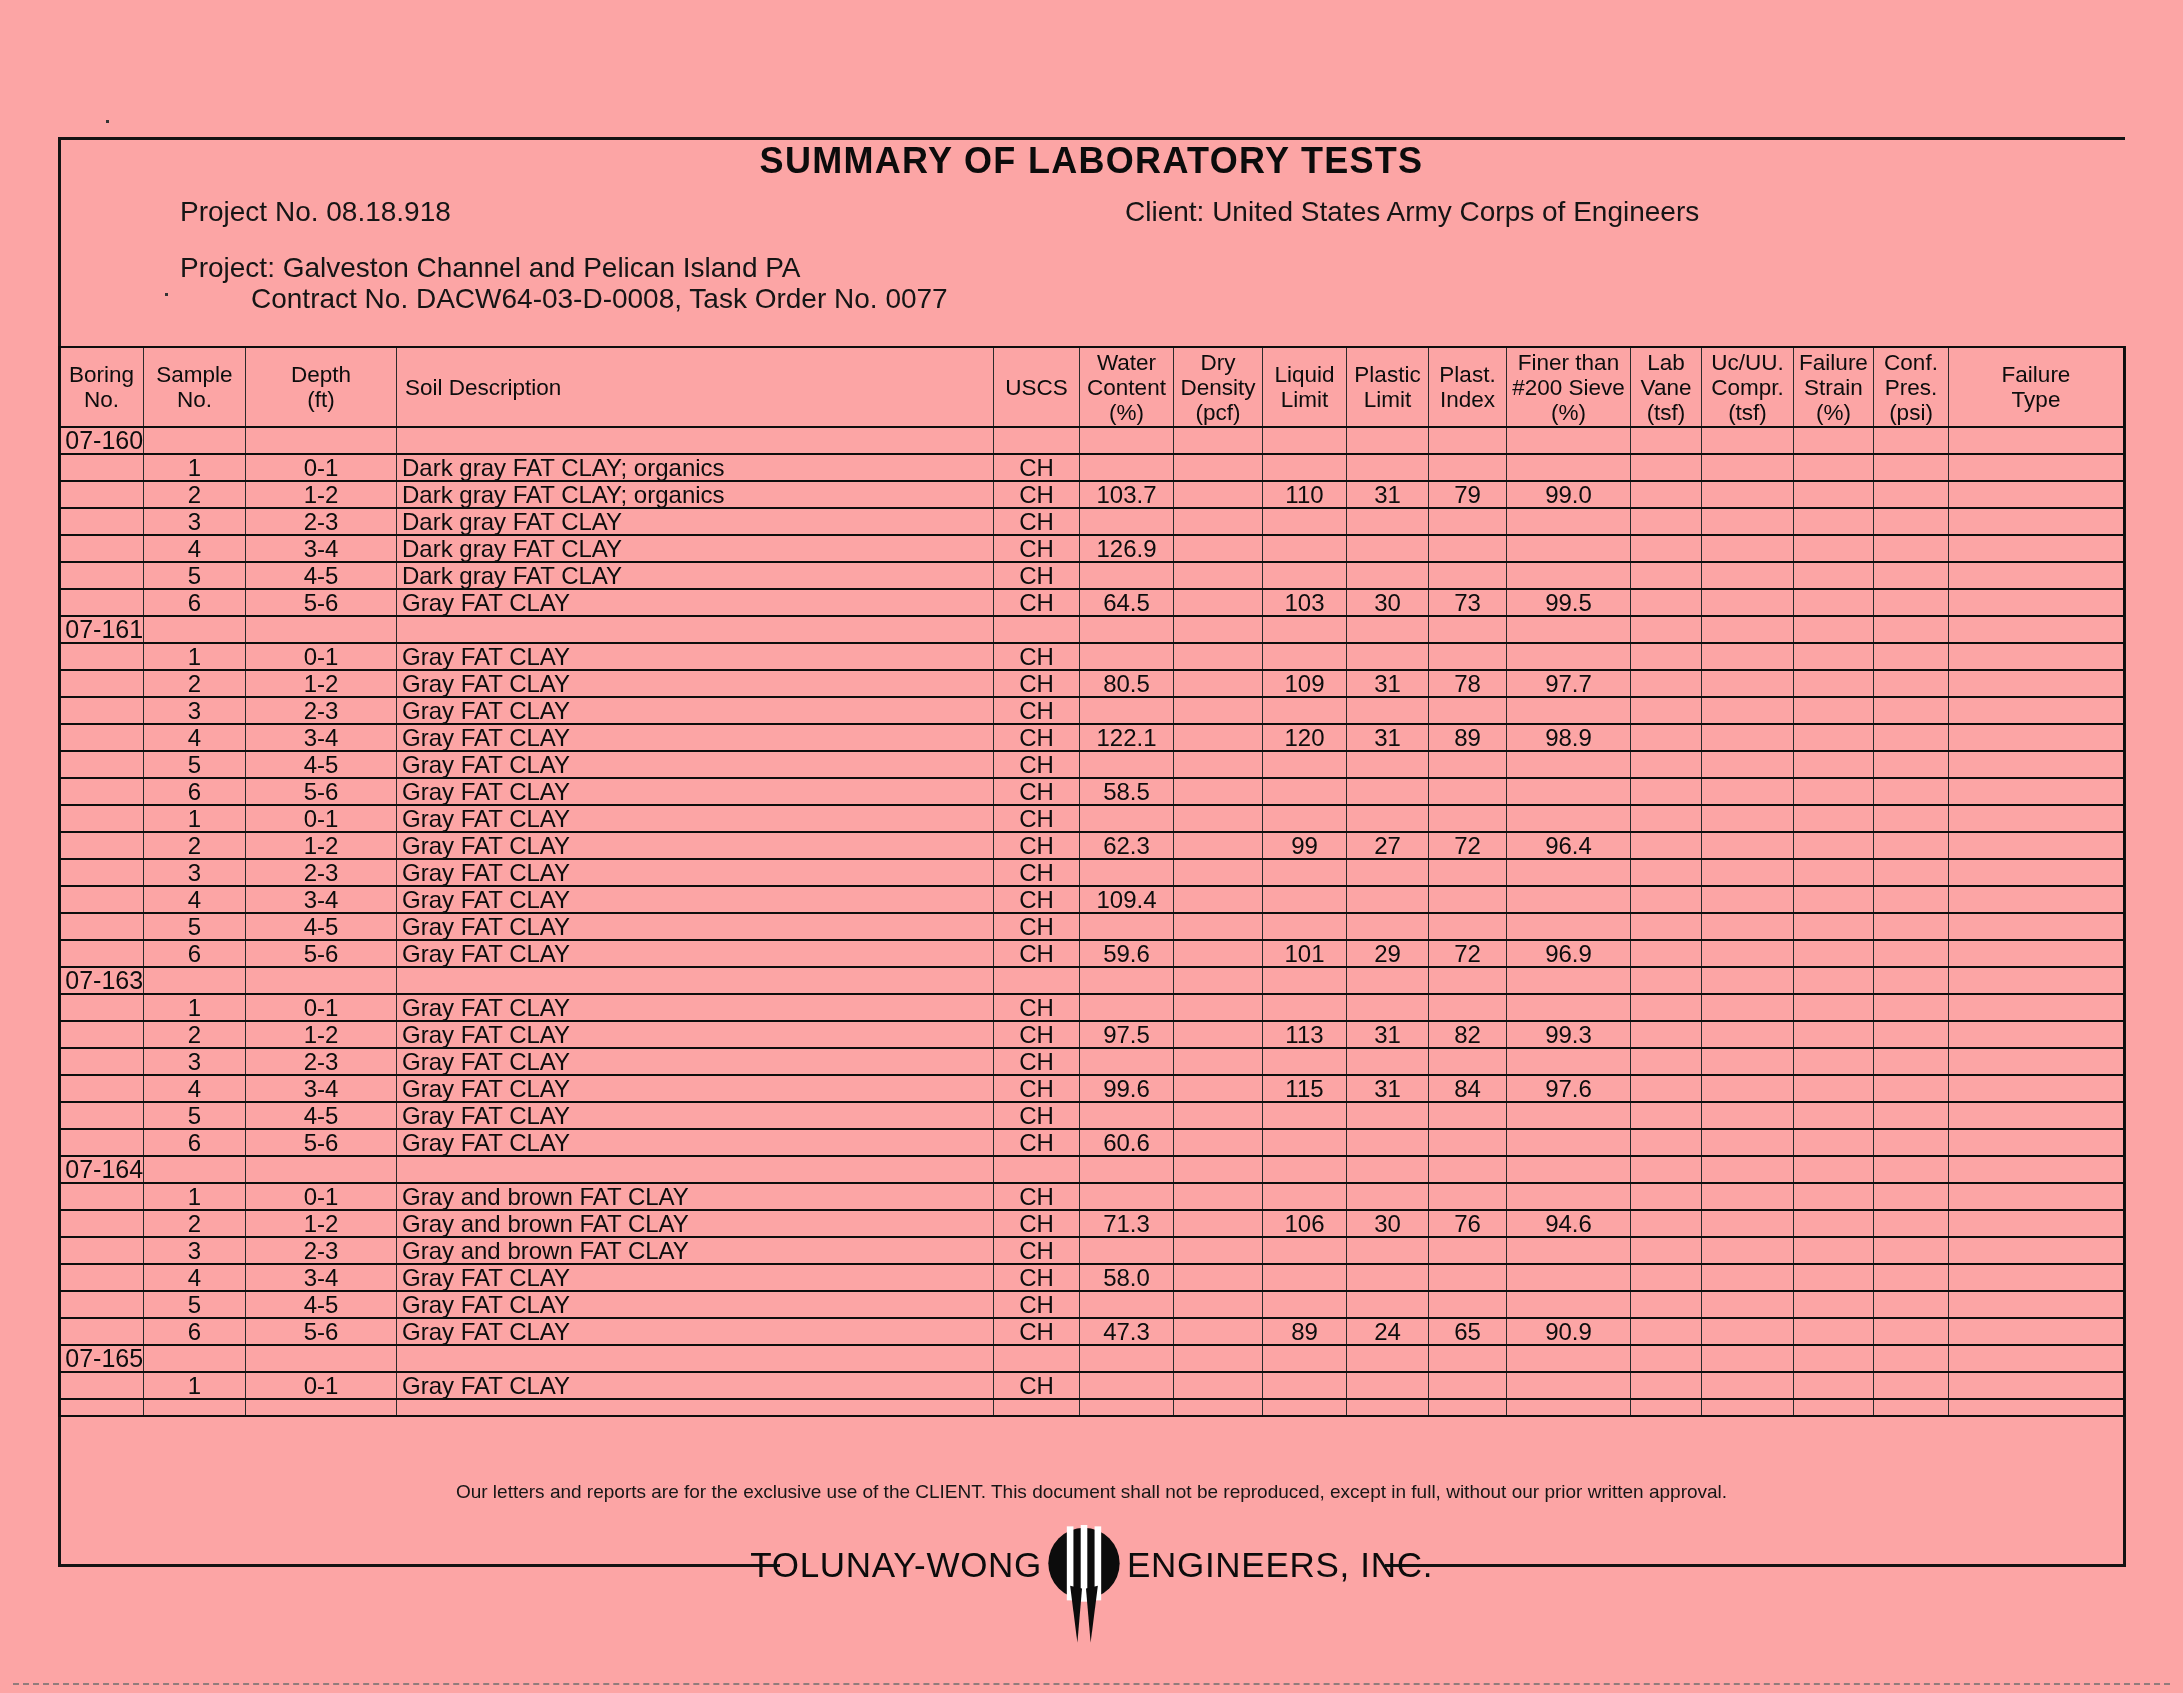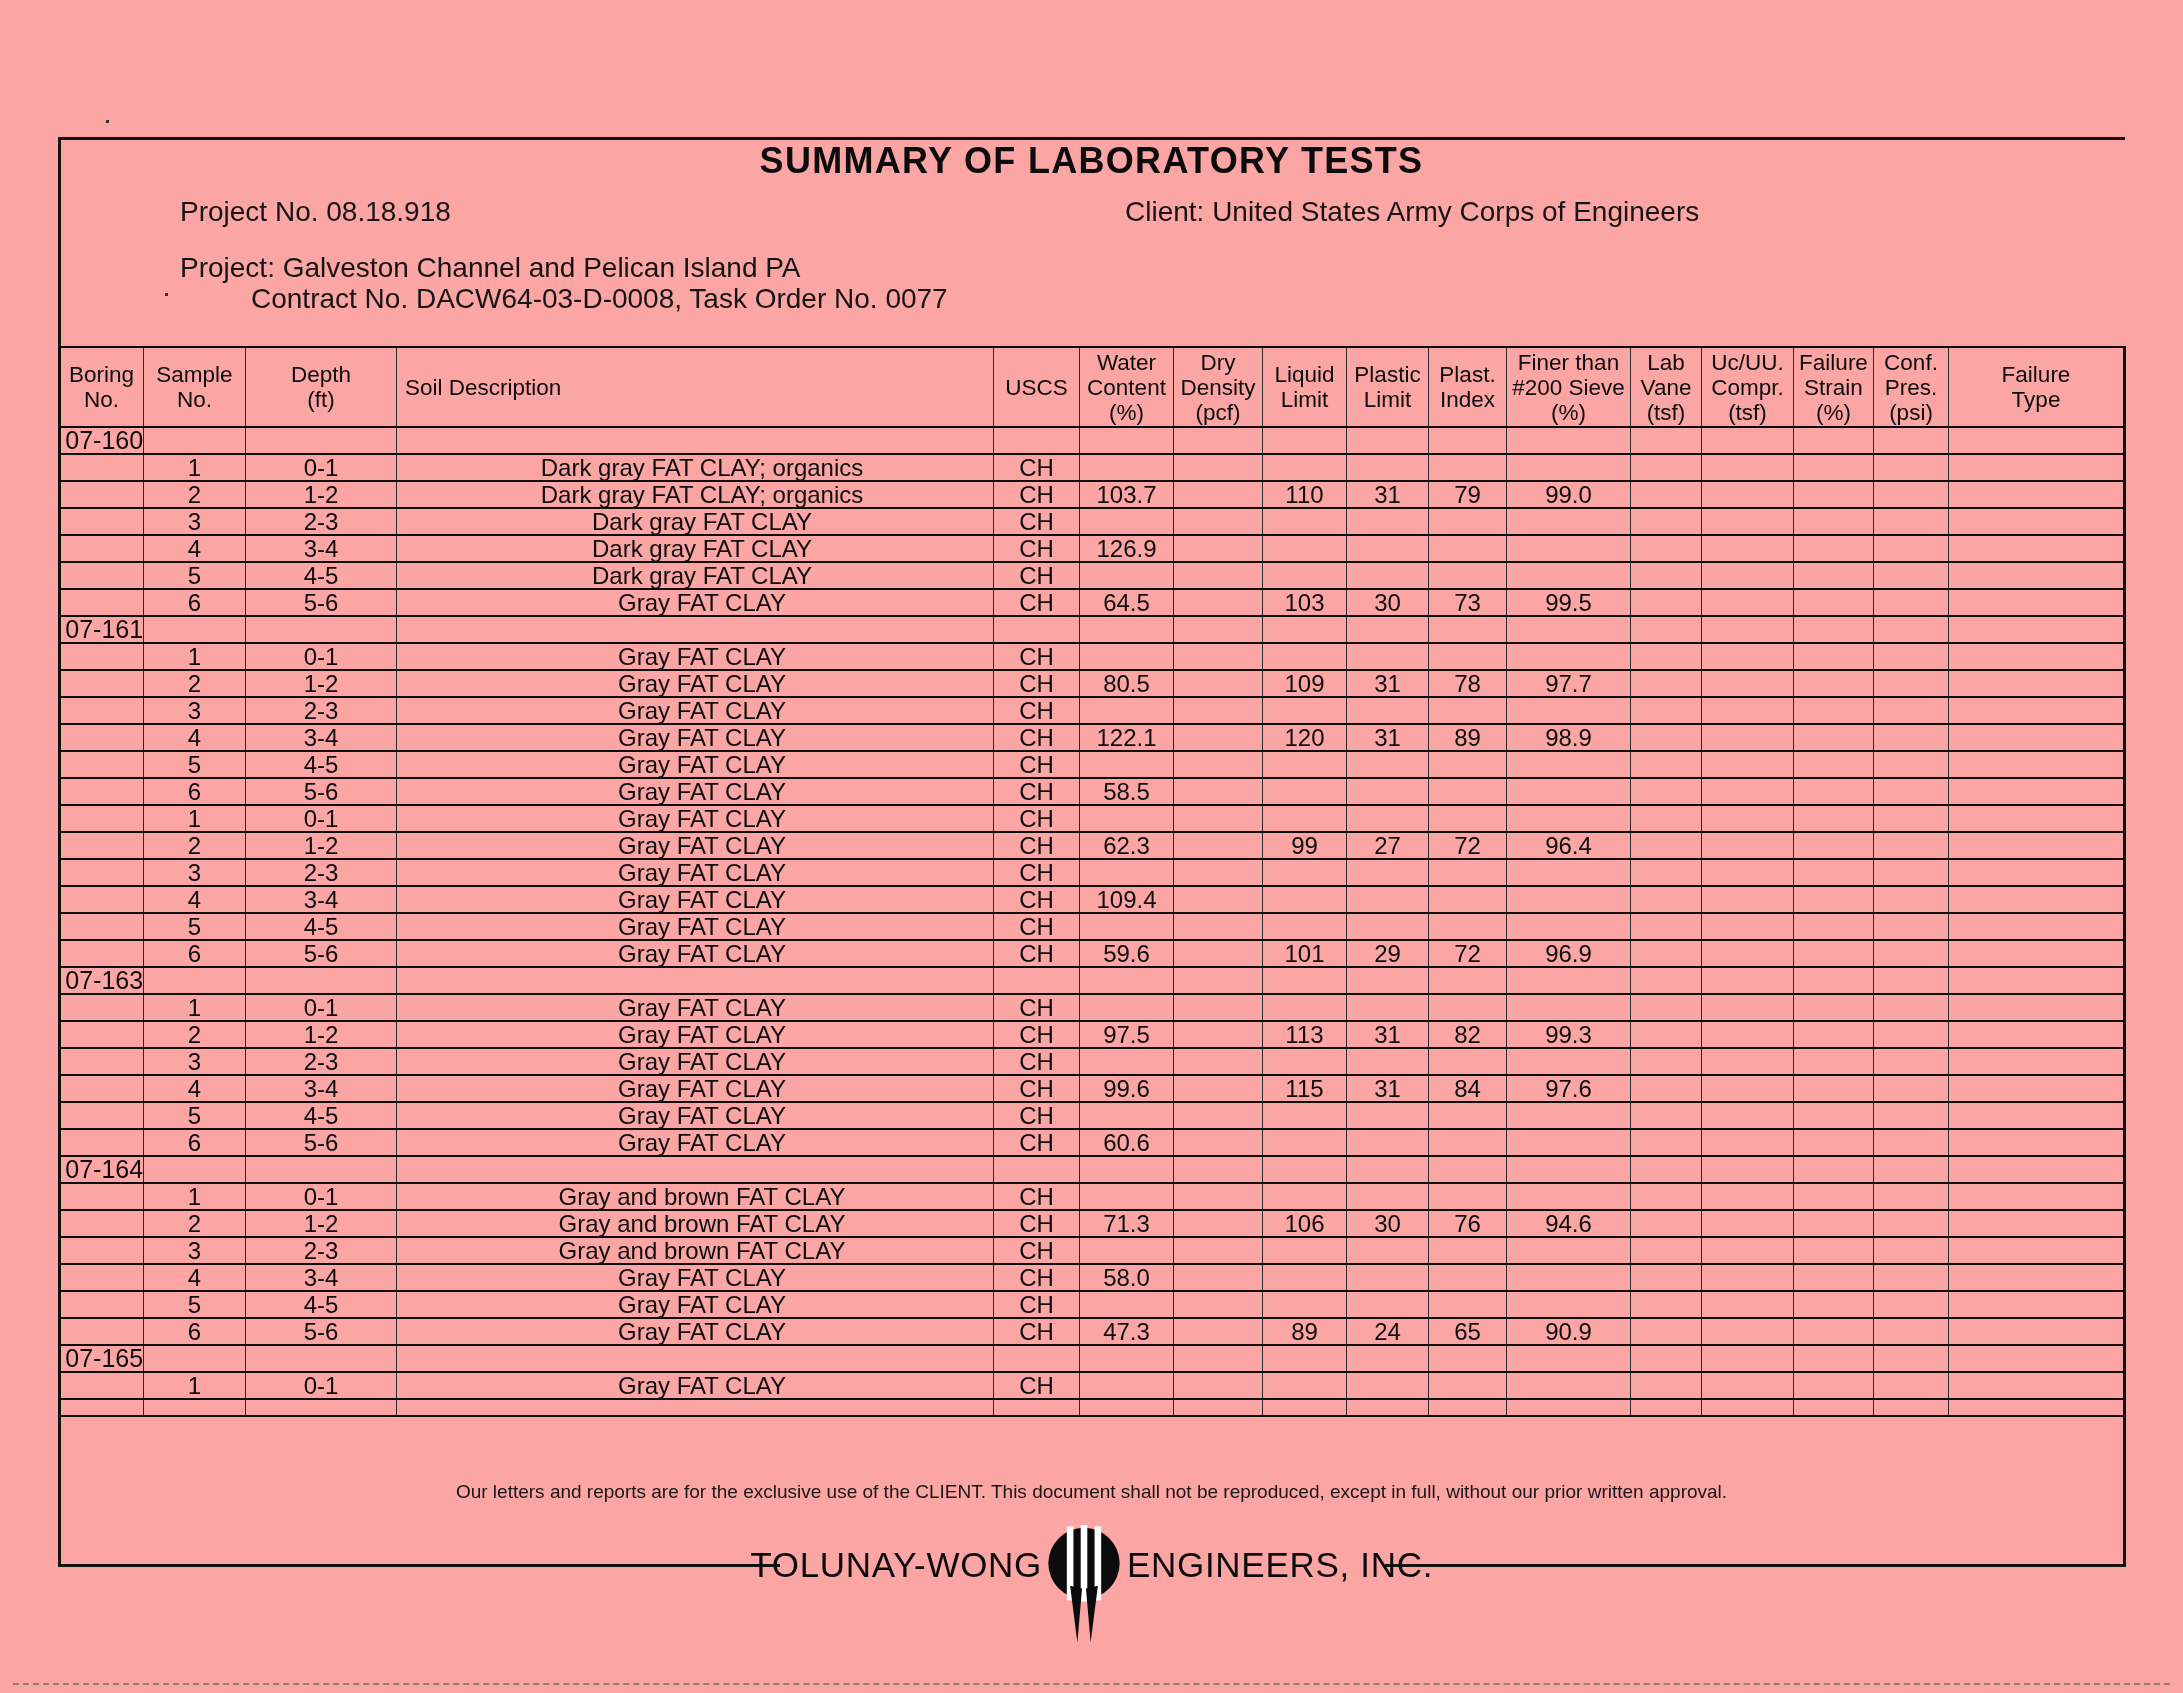--- a/index.html
+++ b/index.html
@@ -46,21 +46,21 @@
     text-align: center; vertical-align: middle; white-space: pre-line;
     border-bottom-width: 2.6px; color: #0d0d0d;
   }
   #lab-table th.col-soil { text-align: left; padding-left: 8px; }
   #lab-table tbody tr { height: 27px; }
   #lab-table tbody tr.row-empty { height: 17px; }
   #lab-table td {
     font-size: 24px; line-height: 1; text-align: center; vertical-align: middle;
     white-space: nowrap; color: #0d0d0d;
   }
-  #lab-table td.col-soil   { text-align: center; padding-left: 14px; }
+  #lab-table td.col-soil   { text-align: left; padding-left: 5px; }
   #lab-table td.col-boring { text-align: left; padding-left: 5.3px; }
   #lab-table tr.row-section td.col-boring { font-size: 25px; }
 
   .col-boring { width: 83px; } .col-sample { width: 101px; } .col-depth { width: 150px; }
   .col-soil   { width: 588px; } .col-uscs   { width: 85px; } .col-water { width: 93px; }
   .col-dry    { width: 88px; } .col-ll     { width: 83px; } .col-pl    { width: 81px; }
   .col-pi     { width: 77px; } .col-finer  { width: 123px; } .col-vane  { width: 70px; }
   .col-uc     { width: 91px; } .col-strain { width: 79px; } .col-conf  { width: 74px; }
 
   #footer-note {

